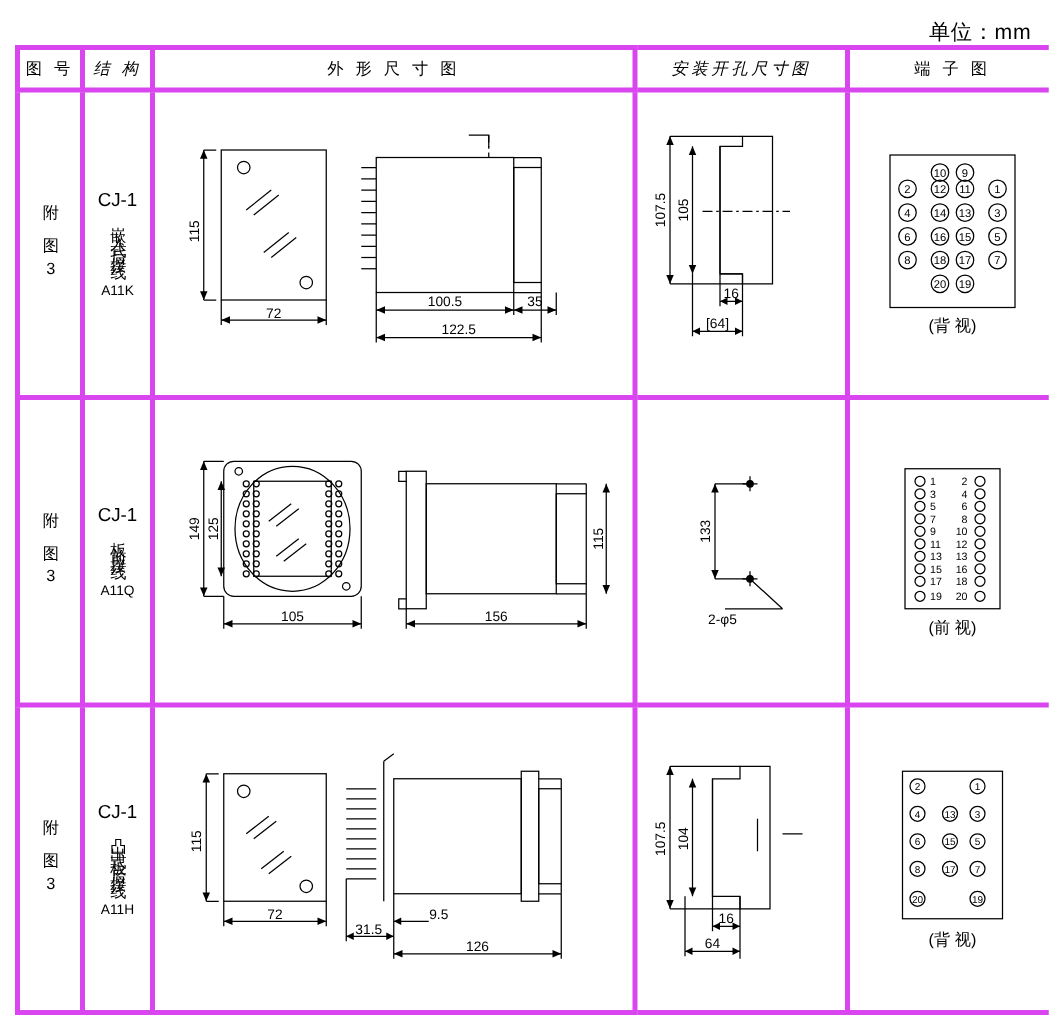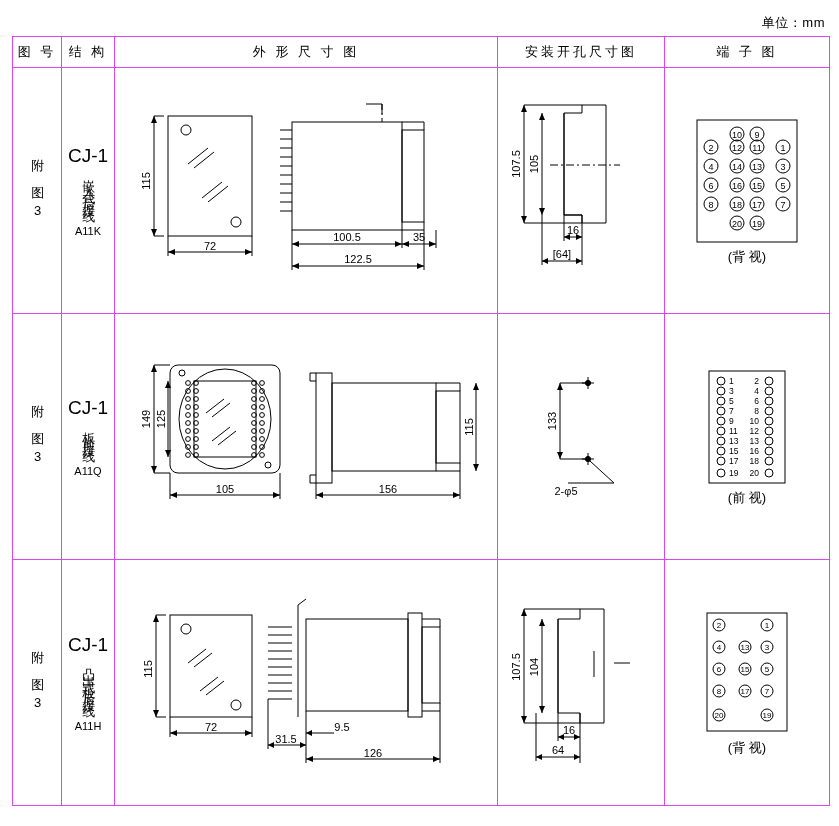--- a/index.html
+++ b/index.html
@@ -7,43 +7,43 @@
     width:839px;height:826px;
     background:#ffffff;
     font-family:"Liberation Sans","DejaVu Sans",sans-serif;
     color:#000;
     position:relative;
     overflow:hidden;
   }
   .unit-label{
     position:absolute;
     right:14px;top:14px;
-    font-size:13px;
+    font-size:17px;
     letter-spacing:.5px;
   }
   table.main{
     position:absolute;
     left:12px;top:36px;
     width:814px;
     border-collapse:collapse;
     table-layout:fixed;
   }
   table.main td,table.main th{
-    border:1px solid #d946ef;
+    border:4px solid #d946ef;
     padding:0;
     text-align:center;
     vertical-align:middle;
     font-weight:normal;
     font-size:13px;
   }
   thead td{height:30px;letter-spacing:3px;}
   .col-no{width:48px;}
-  .col-struct{width:52px;}
+  .col-struct{width:52px;font-style:italic;}
   .col-outline{width:382px;margin-top:38px;}
-  .col-hole{width:166px;}
+  .col-hole{width:166px;font-style:italic;}
   .col-term{width:164px;}
 
   .vert{
     writing-mode:vertical-rl;
     text-orientation:upright;
     letter-spacing:6px;
     line-height:1.25;
     font-size:13px;
     display:inline-block;
   }
@@ -54,21 +54,21 @@
   .struct-cell{
     padding:6px 0;
   }
   .struct-inner{
     display:flex;
     flex-direction:column;
     align-items:center;
     justify-content:center;
     height:100%;
   }
-  .struct-code{font-size:19px;margin-bottom:2px;}
+  .struct-code{font-size:15px;margin-bottom:2px;}
   .struct-code.small{font-size:11px;margin-top:20px;margin-bottom:0;}
   .row-tall{height:246px;}
   .drawing{display:block;margin:0 auto;}
   .caption{
     font-size:13px;
     margin-top:2px;
   }
   .term-wrap{
     display:flex;flex-direction:column;align-items:center;justify-content:flex-start;
   }

